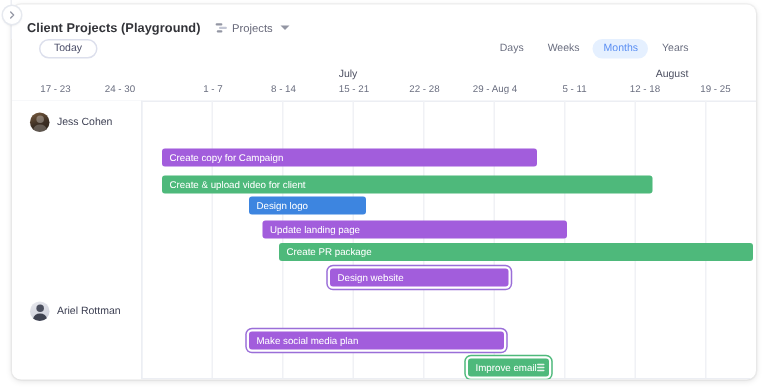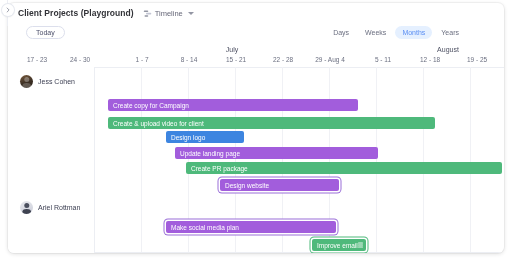--- a/index.html
+++ b/index.html
@@ -26,21 +26,21 @@
     box-shadow: 0 1px 4px rgba(0,0,0,0.13), 0 0 0 1px rgba(0,0,0,0.035);
     overflow: hidden;
   }
 
   
   .topbar {
     position: absolute;
     left: 0; top: 0;
     width: 496px; height: 20px;
     display: flex;
-    align-items: center;
+    align-items: flex-end;
     padding-left: 10px;
     box-sizing: border-box;
   }
   .board-title {
     font-size: 8.5px;
     font-weight: bold;
     color: #323338;
     letter-spacing: 0.05px;
     white-space: nowrap;
   }
@@ -304,21 +304,21 @@
 
     <div class="topbar">
       <div class="board-title">Client Projects (Playground)</div>
 
       <div class="view-chip">
         <svg class="timeline-icon" viewBox="0 0 12 12" aria-hidden="true">
           <rect x="1" y="2" width="6" height="2.1" rx="1" fill="#9396a3"></rect>
           <rect x="4" y="5.1" width="7" height="2.1" rx="1" fill="#c3c6d4"></rect>
           <rect x="2" y="8.2" width="5" height="2.1" rx="1" fill="#9396a3"></rect>
         </svg>
-        <div class="view-label">Timeline</div>
+        <div class="view-label">Projects</div>
         <div class="chev-down"></div>
       </div>
     </div>
 
     <div class="controls">
       <div class="today-btn">Today</div>
       <div class="zoom-group">
         <div class="zoom-opt">Days</div>
         <div class="zoom-opt">Weeks</div>
         <div class="zoom-opt active">Months</div>

